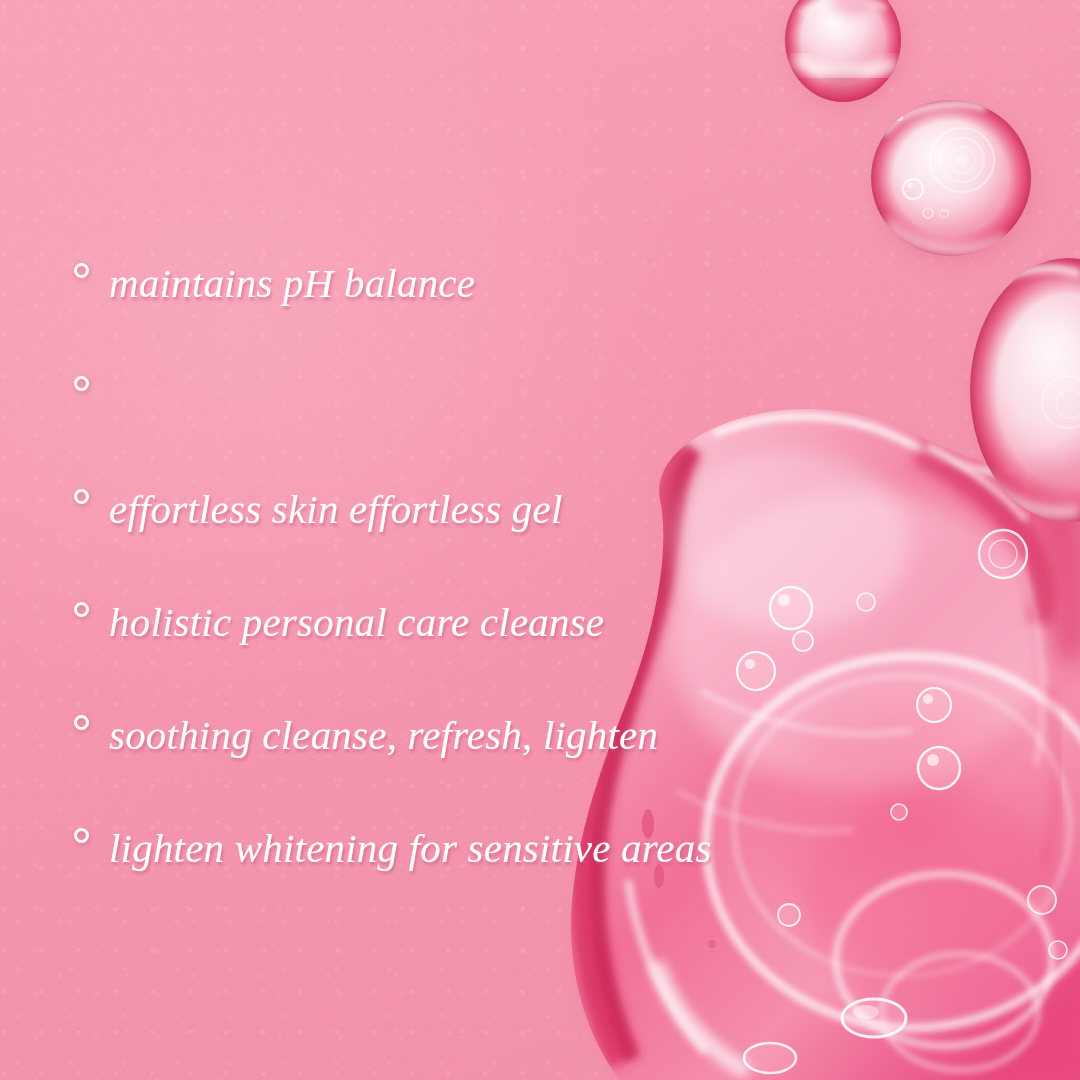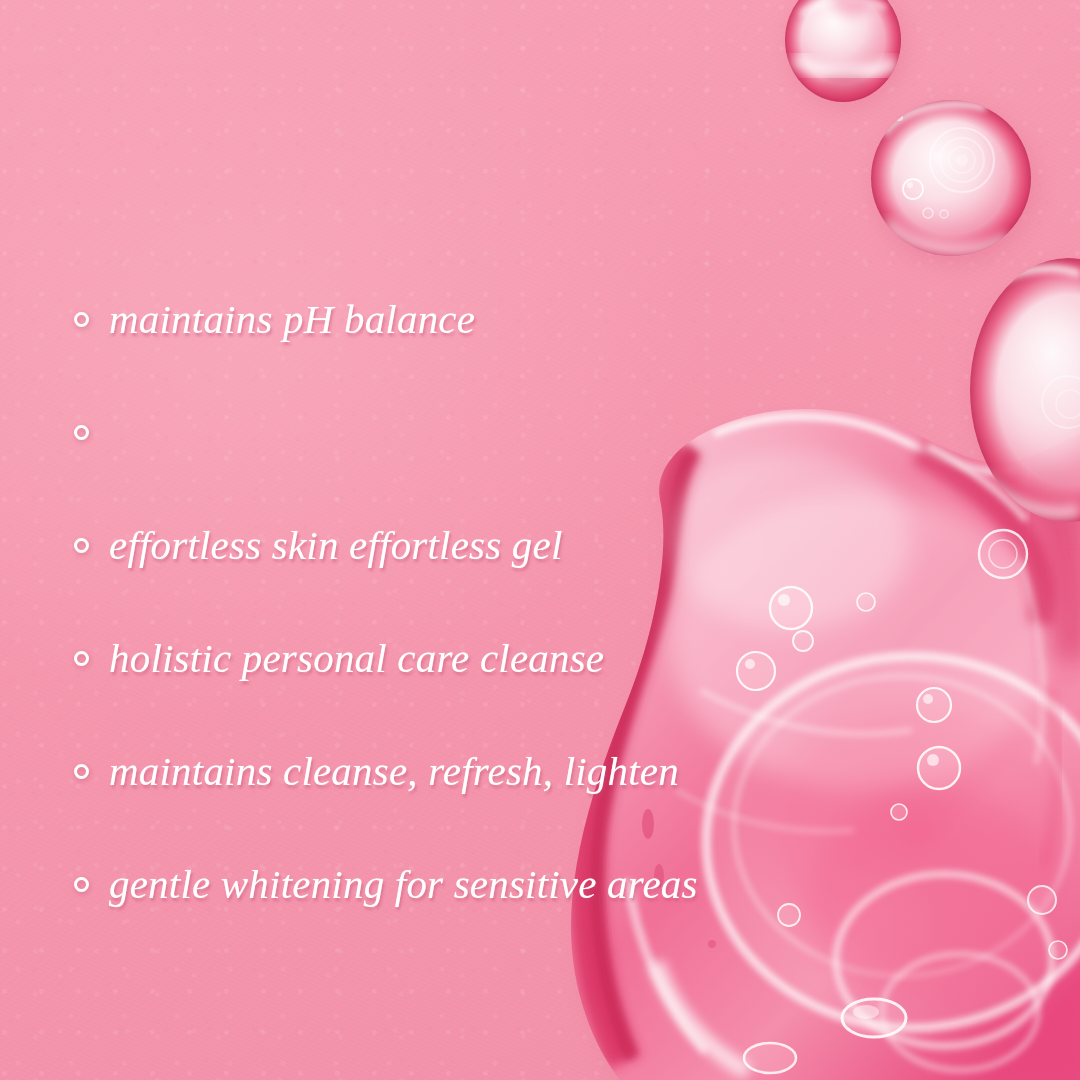--- a/index.html
+++ b/index.html
@@ -59,21 +59,20 @@
     position: absolute;
     left: 74px;
     top: 263px;
     width: 940px;
     margin: 0;
     padding: 0;
     list-style: none;
   }
   .bullet-item {
     display: flex;
-    align-items: center;
     height: 113px;
   }
   .bullet-marker {
     flex: 0 0 auto;
     width: 15px;
     height: 15px;
     border: 3px solid #ffffff;
     border-radius: 50%;
     box-sizing: border-box;
     margin-right: 20px;
@@ -332,21 +331,21 @@
     <li class="bullet-item">
       <span class="bullet-marker"></span>
       <span class="bullet-text">effortless skin effortless gel</span>
     </li>
     <li class="bullet-item">
       <span class="bullet-marker"></span>
       <span class="bullet-text">holistic personal care cleanse</span>
     </li>
     <li class="bullet-item">
       <span class="bullet-marker"></span>
-      <span class="bullet-text">maintains cleanse, refresh, lighten</span>
-    </li>
-    <li class="bullet-item">
-      <span class="bullet-marker"></span>
-      <span class="bullet-text">gentle whitening for sensitive areas</span>
+      <span class="bullet-text">soothing cleanse, refresh, lighten</span>
+    </li>
+    <li class="bullet-item">
+      <span class="bullet-marker"></span>
+      <span class="bullet-text">lighten whitening for sensitive areas</span>
     </li>
   </ul>
 
 </div>
 
 </body></html>

